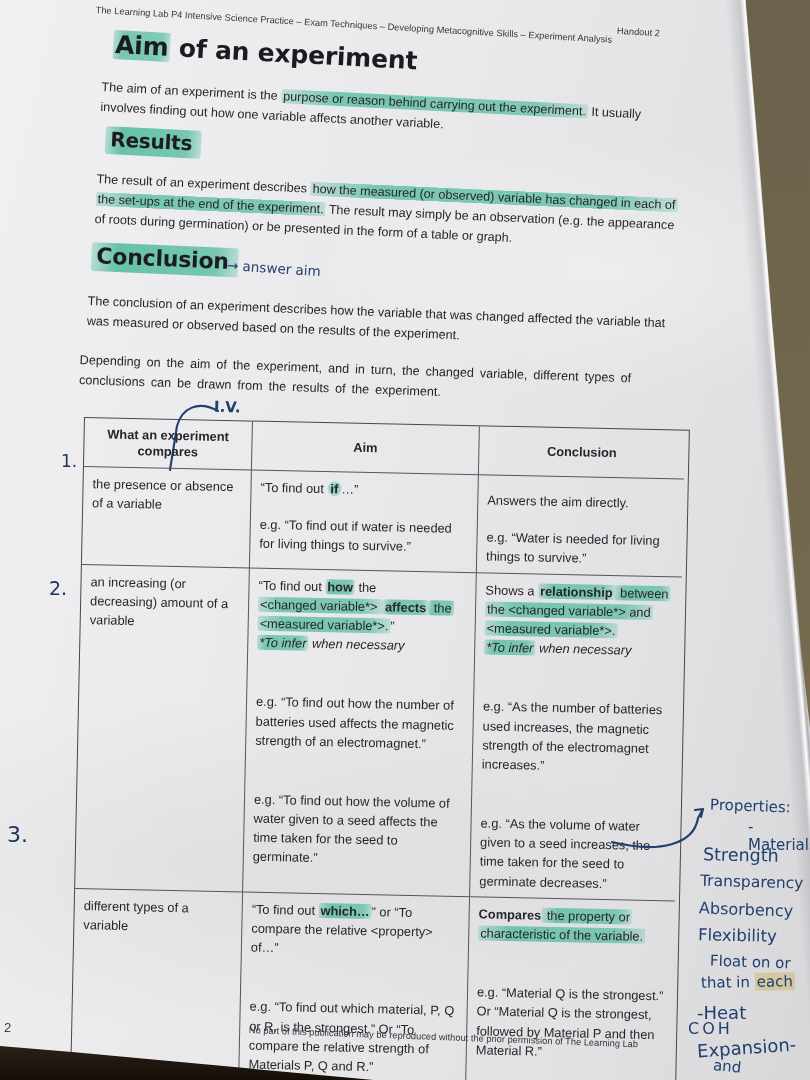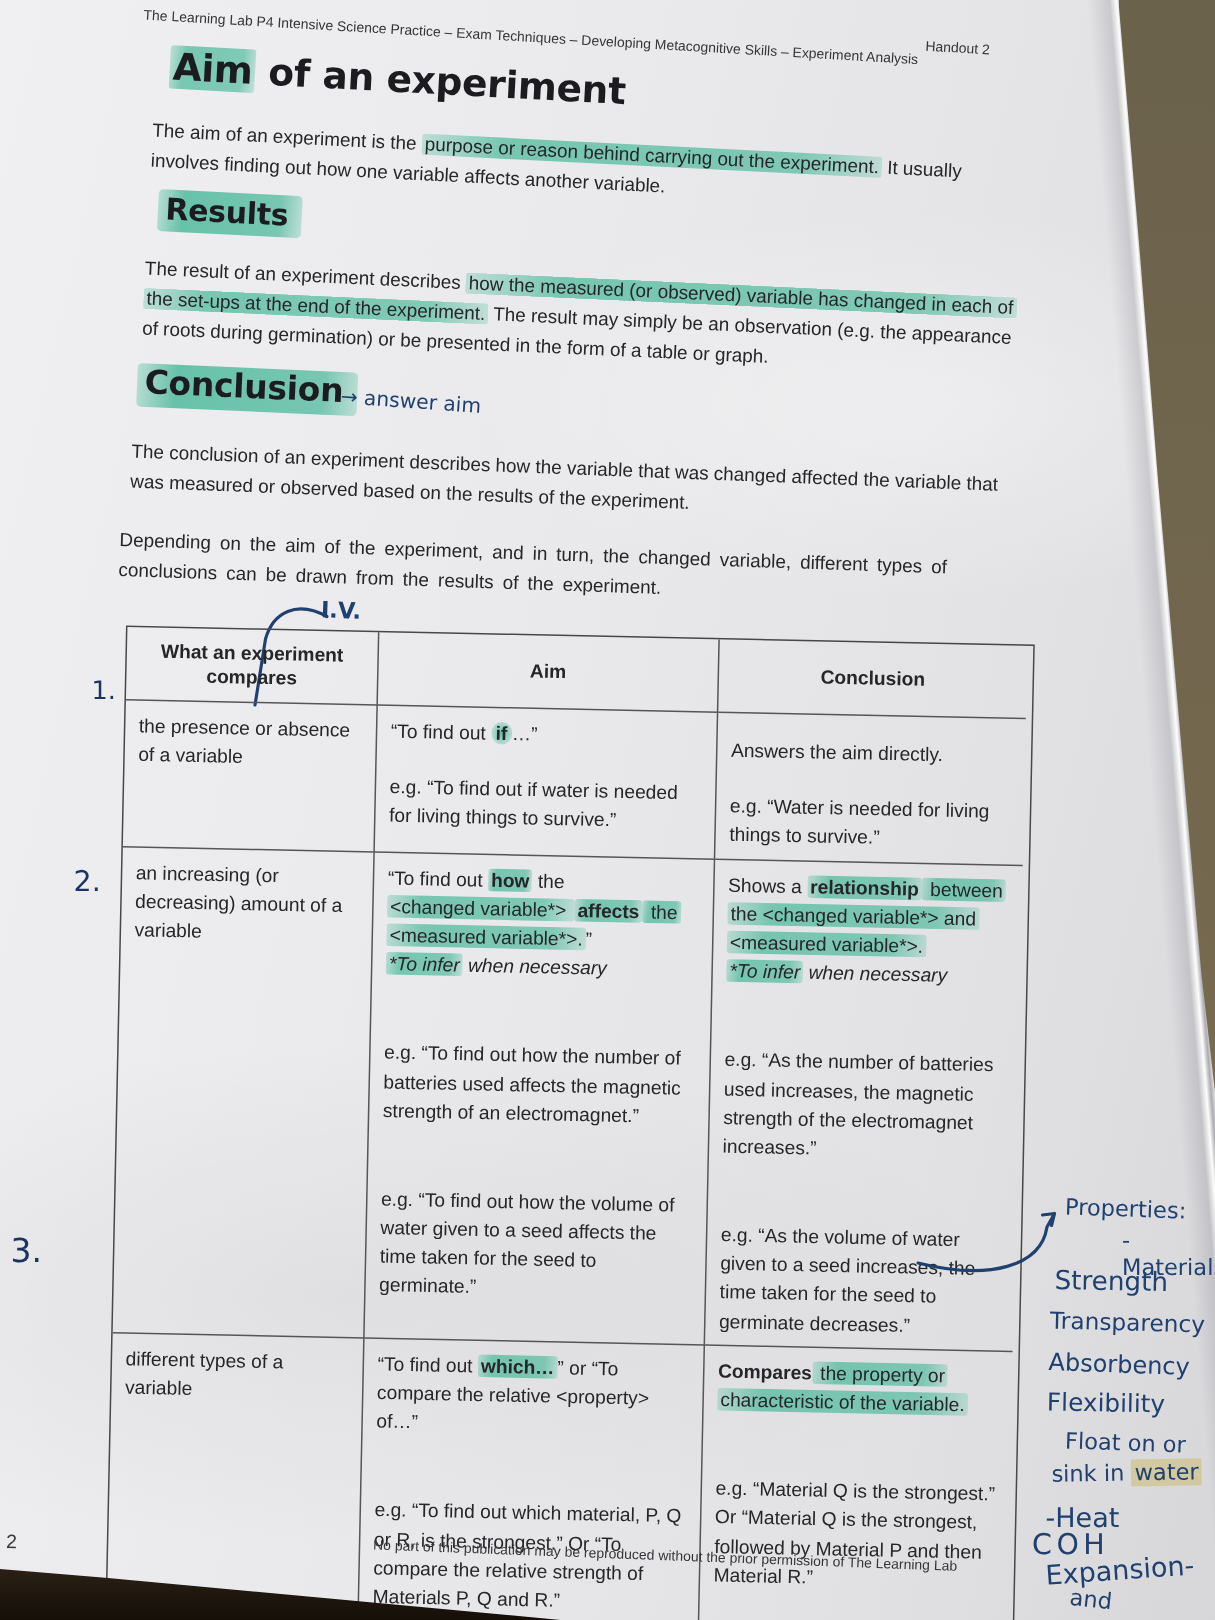--- a/index.html
+++ b/index.html
@@ -157,21 +157,21 @@
       <path d="M 10 46 C 58 58, 92 48, 96 22 L 101 13 M 101 13 L 93 14 M 101 13 L 99 21"></path>
     </svg>
 
   <div class="abs hand" style="left:710px;top:797px;font-size:15px;transform:rotate(2deg);">Properties:</div>
   <div class="abs hand" style="left:748px;top:818px;font-size:15px;">-Materials</div>
   <div class="abs hand" style="left:703px;top:845px;font-size:17.5px;transform:rotate(1deg);">Strength</div>
   <div class="abs hand" style="left:700px;top:873px;font-size:15.5px;transform:rotate(1.5deg);">Transparency</div>
   <div class="abs hand" style="left:699px;top:900px;font-size:16px;transform:rotate(2deg);">Absorbency</div>
   <div class="abs hand" style="left:698px;top:926px;font-size:16.5px;transform:rotate(1deg);">Flexibility</div>
   <div class="abs hand" style="left:710px;top:953px;font-size:15px;transform:rotate(2deg);">Float on or</div>
-  <div class="abs hand" style="left:701px;top:973px;font-size:15px;transform:rotate(-1deg);"><span>sink in </span><span class="tape">water</span></div>
+  <div class="abs hand" style="left:701px;top:973px;font-size:15px;transform:rotate(-1deg);"><span>that in </span><span class="tape">each</span></div>
   <div class="abs hand" style="left:697px;top:1002px;font-size:18px;">-Heat</div>
-  <div class="abs hand" style="left:688px;top:1019px;font-size:19px;letter-spacing:3px;">COH</div>
+  <div class="abs hand" style="left:688px;top:1019px;font-size:16px;letter-spacing:3px;">COH</div>
   <div class="abs hand" style="left:697px;top:1037px;font-size:18px;transform:rotate(-4deg);">Expansion-</div>
   <div class="abs hand" style="left:712px;top:1061px;font-size:15px;transform:rotate(6deg);">and contraction</div>
 
   <div class="abs print" style="left:4px;top:1020px;font-size:13px;color:#3a3a3e;transform:rotate(1deg);">2</div>
   <div class="abs print" style="left:249px;top:1025px;font-size:9.3px;white-space:nowrap;color:#35353a;transform:rotate(2.1deg);transform-origin:left top;">No part of this publication may be reproduced without the prior permission of The Learning Lab</div>
 </div>
 
 </body></html>

